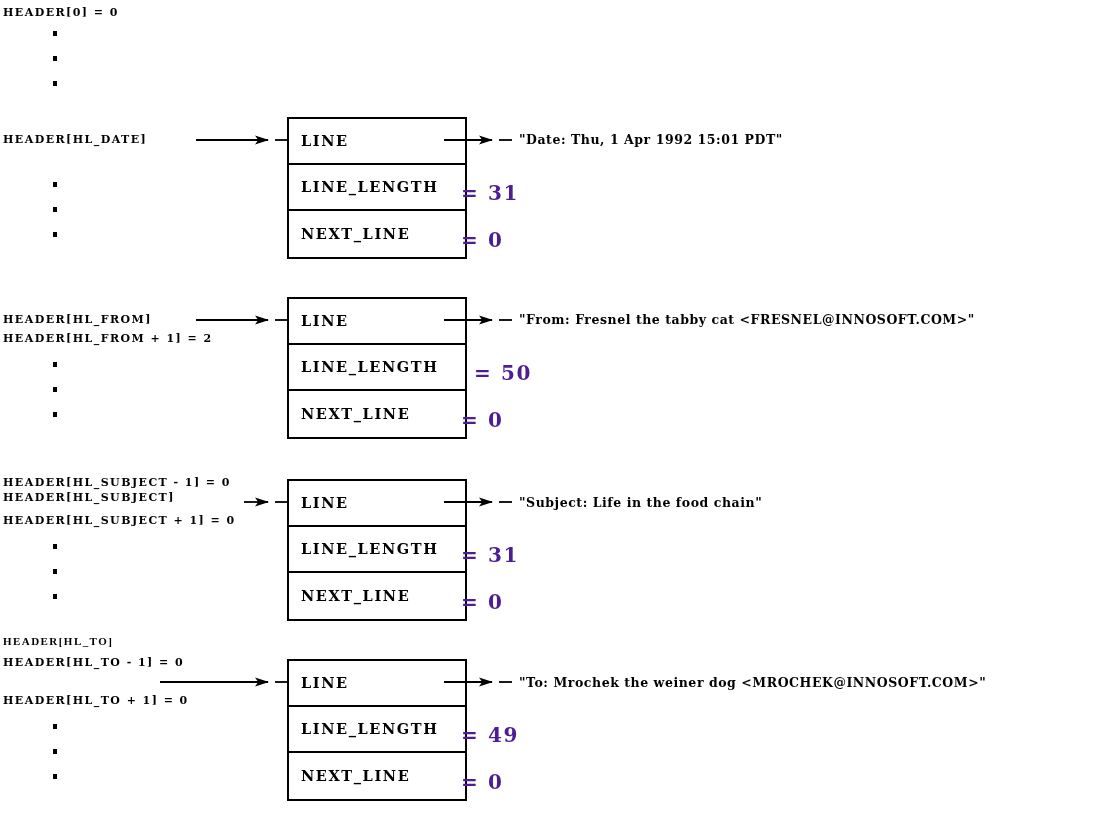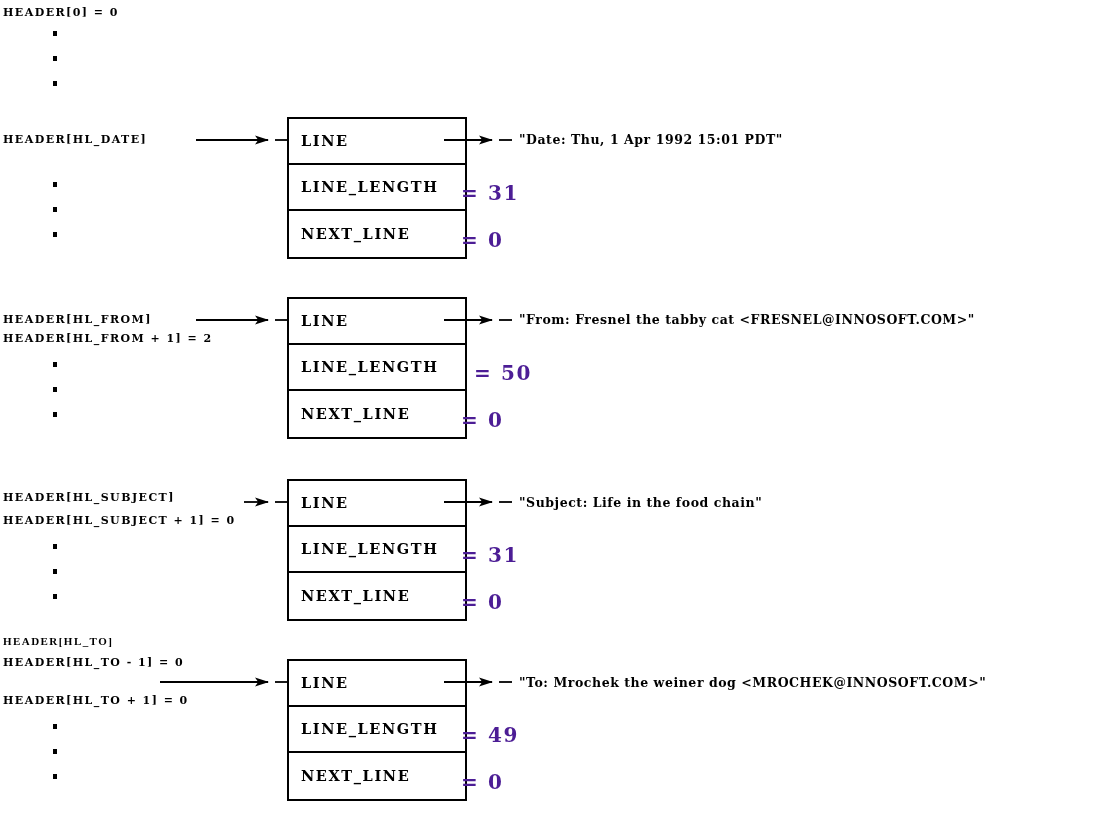--- a/index.html
+++ b/index.html
@@ -182,20 +182,21 @@
     <div class="rec-row">
       <span class="field">NEXT_LINE</span>
     </div>
   </div>
 
   <div class="rec-value" style="left:474px; top:363px;">= 50</div>
   <div class="rec-value" style="left:461px; top:410px;">= 0</div>
 
   <div class="str" style="left:519px; top:314px;">"From: Fresnel the tabby cat &lt;FRESNEL@INNOSOFT.COM&gt;"</div>
 
+  <div class="txt hdr-label" style="top:477px;">HEADER[HL_SUBJECT - 1] = 0</div>
   <div class="txt hdr-label" style="top:492px;">HEADER[HL_SUBJECT]</div>
   <div class="txt hdr-label" style="top:515px;">HEADER[HL_SUBJECT + 1] = 0</div>
 
   <div class="dots" style="left:53px; top:544px;">
     <span class="dot d0"></span>
     <span class="dot d1"></span>
     <span class="dot d2"></span>
   </div>
 
   <div class="record" style="left:287px; top:479px;">

